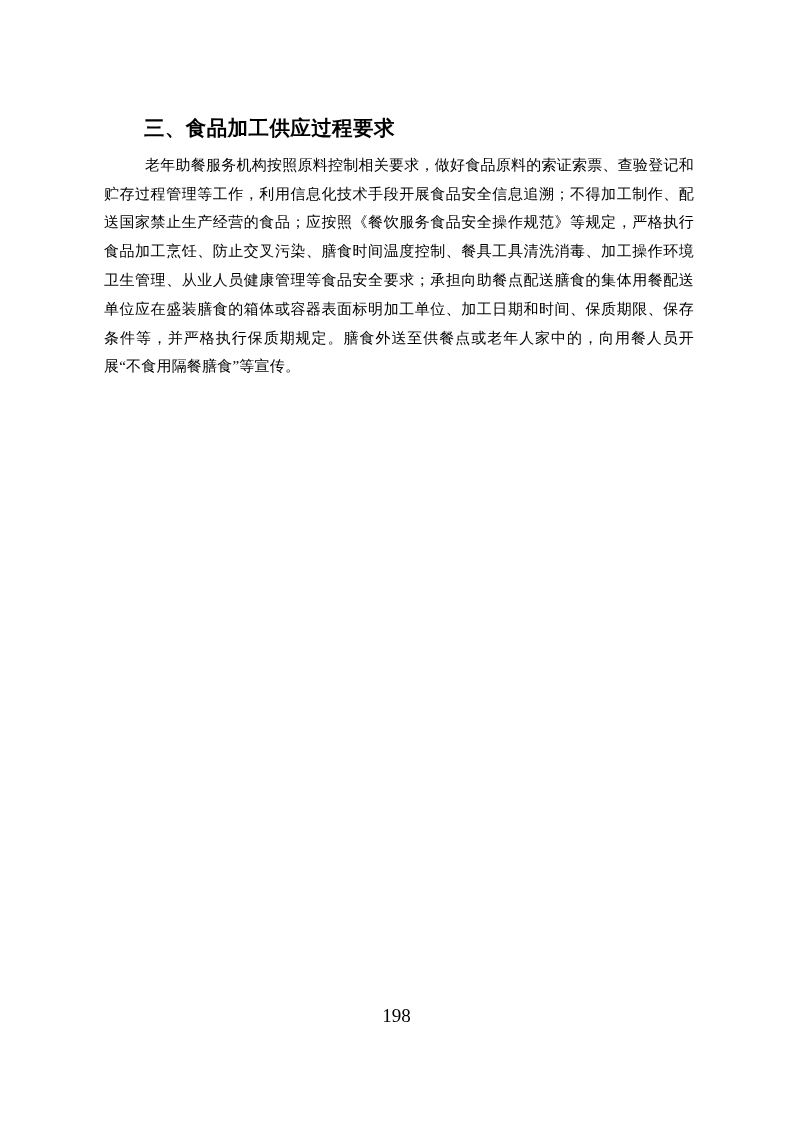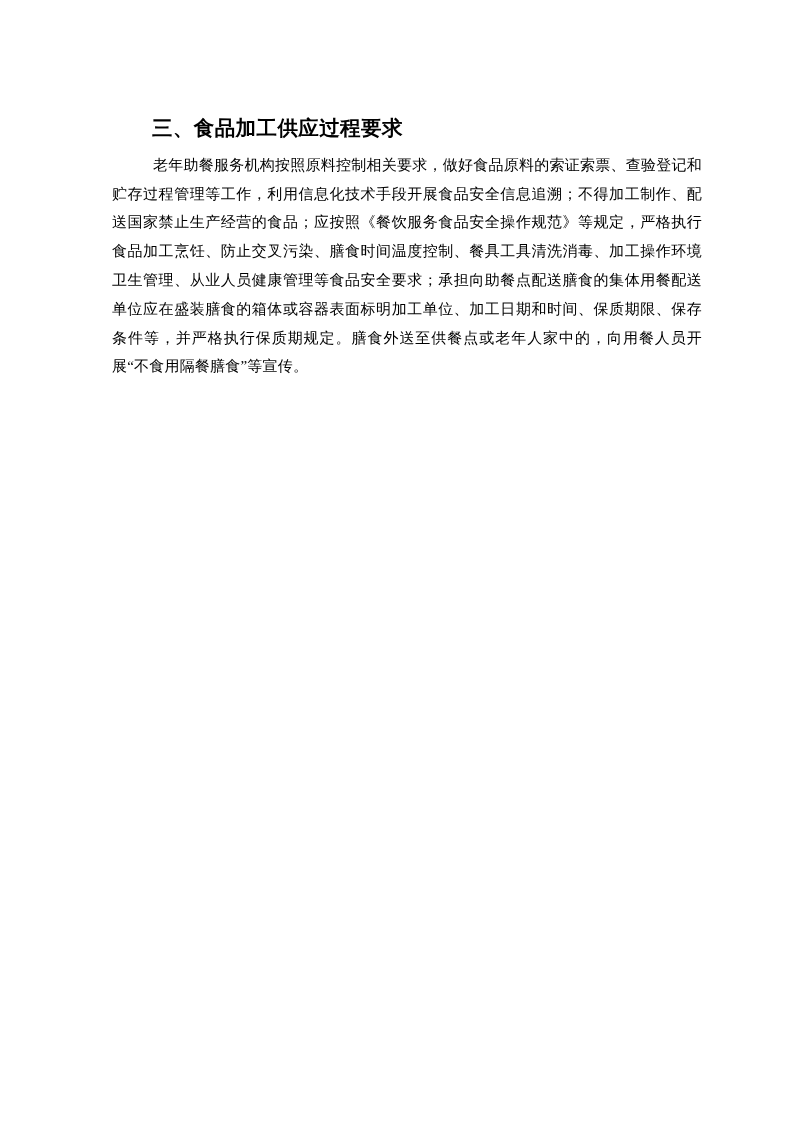--- a/index.html
+++ b/index.html
@@ -19,21 +19,21 @@
     position: absolute;
     left: 0;
     top: 0;
     width: 793px;
     height: 1122px;
     box-sizing: border-box;
     padding: 0;
   }
   .content {
     position: absolute;
-    left: 112px;
+    left: 104px;
     top: 112px;
     width: 590px;
   }
   .section-heading {
     font-size: 20.5px;
     font-weight: bold;
     line-height: 1.6;
     letter-spacing: 0.4px;
     text-indent: 40px;
     margin: 0 0 6px 0;
@@ -58,13 +58,14 @@
   }
 </style>
 </head>
 <body>
 
 <div class="page">
   <div class="content">
     <h2 class="section-heading">三、食品加工供应过程要求</h2>
     <p class="body-paragraph">老年助餐服务机构按照原料控制相关要求，做好食品原料的索证索票、查验登记和贮存过程管理等工作，利用信息化技术手段开展食品安全信息追溯；不得加工制作、配送国家禁止生产经营的食品；应按照《餐饮服务食品安全操作规范》等规定，严格执行食品加工烹饪、防止交叉污染、膳食时间温度控制、餐具工具清洗消毒、加工操作环境卫生管理、从业人员健康管理等食品安全要求；承担向助餐点配送膳食的集体用餐配送单位应在盛装膳食的箱体或容器表面标明加工单位、加工日期和时间、保质期限、保存条件等，并严格执行保质期规定。膳食外送至供餐点或老年人家中的，向用餐人员开展“不食用隔餐膳食”等宣传。</p>
   </div>
+  <div class="page-number">198</div>
 </div>
 
 </body></html>

